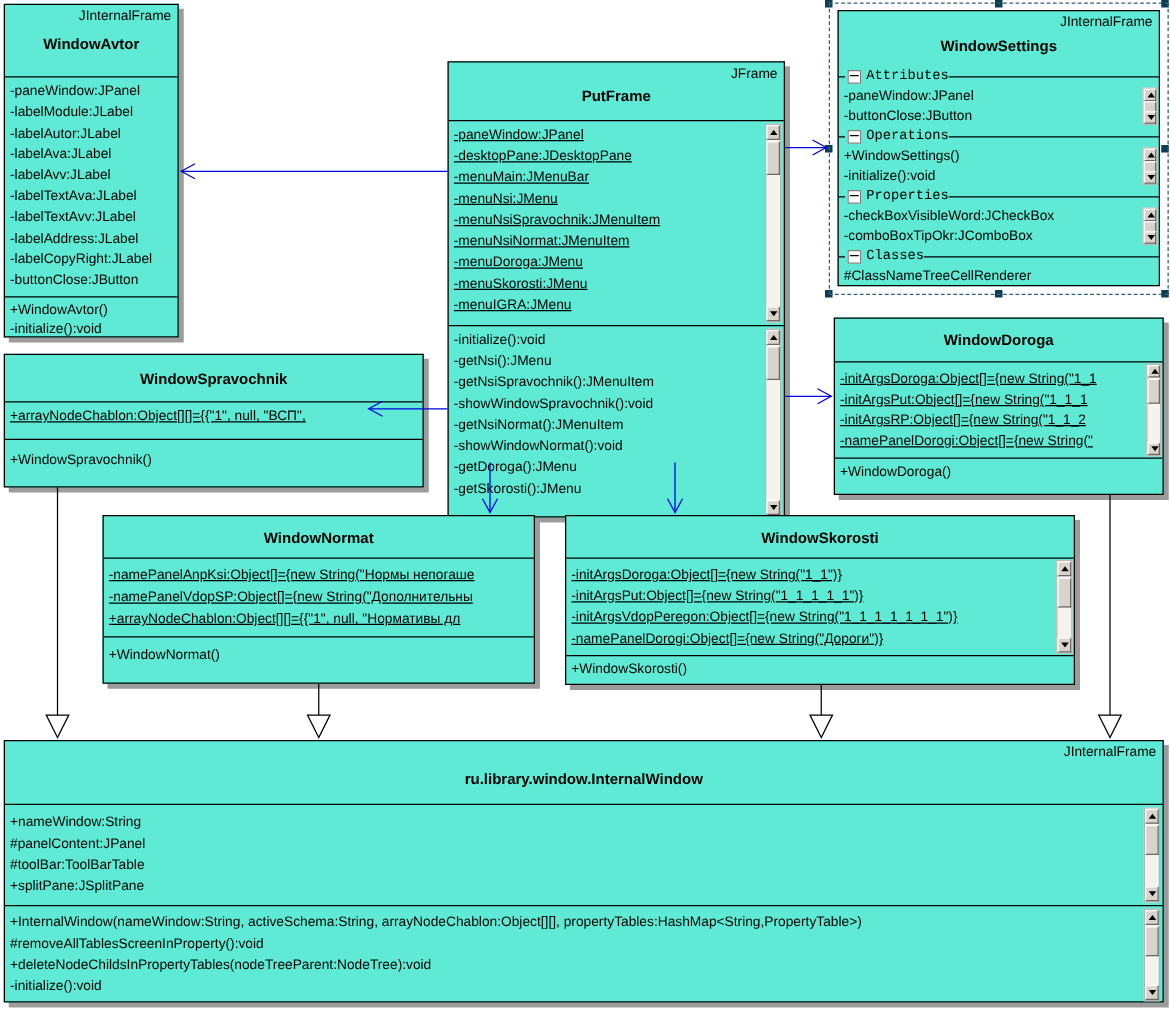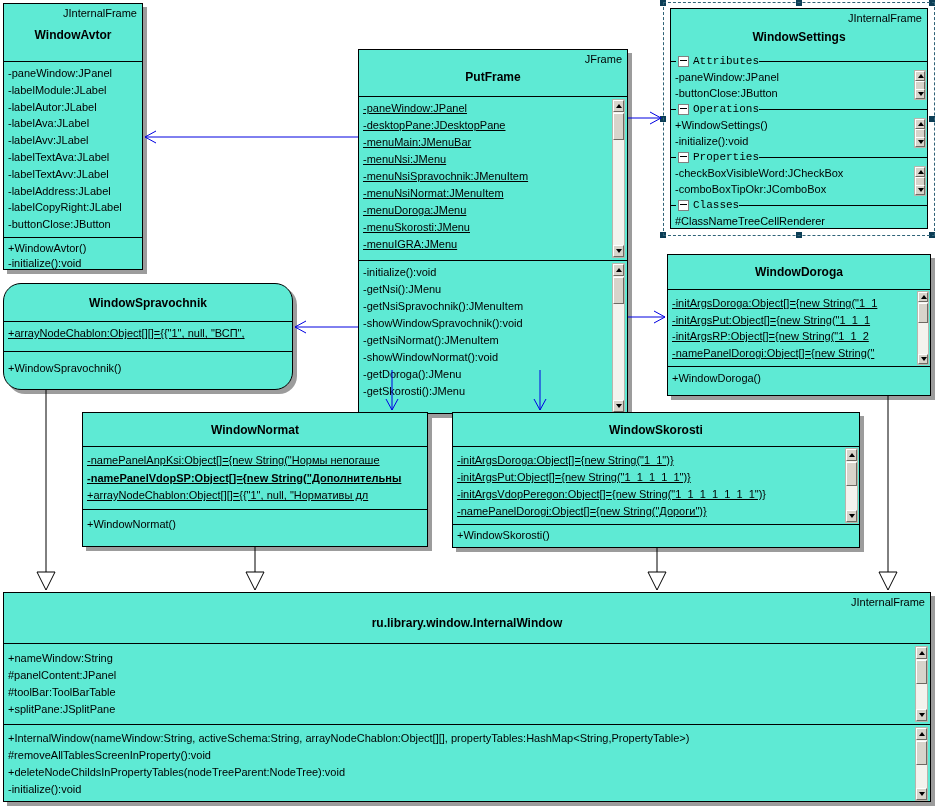--- a/index.html
+++ b/index.html
@@ -203,21 +203,21 @@
       <span class="grule"></span>
     </div>
     <div class="grp-members" style="height:17px;">
       <div>
 
       <span class="member">#ClassNameTreeCellRenderer</span>
         </div>
     </div>
   </div>
 
-  <div class="box" style="left:3px;top:283px;width:290px;height:107px;border-radius:18px;">
+  <div class="box" style="left:3px;top:283px;width:336px;height:107px;">
     <div class="hdr" style="height:37px;">
       <div class="cname" style="padding-top:12px;">WindowSpravochnik</div>
     </div>
     <div class="sec" style="height:30px;">
       <div class="u">
 
       <span class="member">+arrayNodeChablon:Object[][]={{"1", null, "ВСП",</span>
         </div>
     </div>
     <div class="sec" style="height:40px;padding-top:8px;">
@@ -255,21 +255,21 @@
   </div>
 
   <div class="box" style="left:82px;top:412px;width:346px;height:135px;">
     <div class="hdr" style="height:33px;">
       <div class="cname" style="padding-top:10px;">WindowNormat</div>
     </div>
     <div class="sec" style="height:63px;padding-top:5px;">
       <div class="u">
 
       <span class="member" style="line-height:17.5px;">-namePanelAnpKsi:Object[]={new String("Нормы непогаше</span>
-          <span class="member" style="line-height:17.5px;font-weight:bold;">-namePanelVdopSP:Object[]={new String("Дополнительны</span>
+          <span class="member" style="line-height:17.5px;">-namePanelVdopSP:Object[]={new String("Дополнительны</span>
           <span class="member" style="line-height:17.5px;">+arrayNodeChablon:Object[][]={{"1", null, "Нормативы дл</span>
         </div>
     </div>
     <div class="sec" style="height:39px;padding-top:6px;">
       <div>
 
       <span class="member">+WindowNormat()</span>
         </div>
     </div>
   </div>

